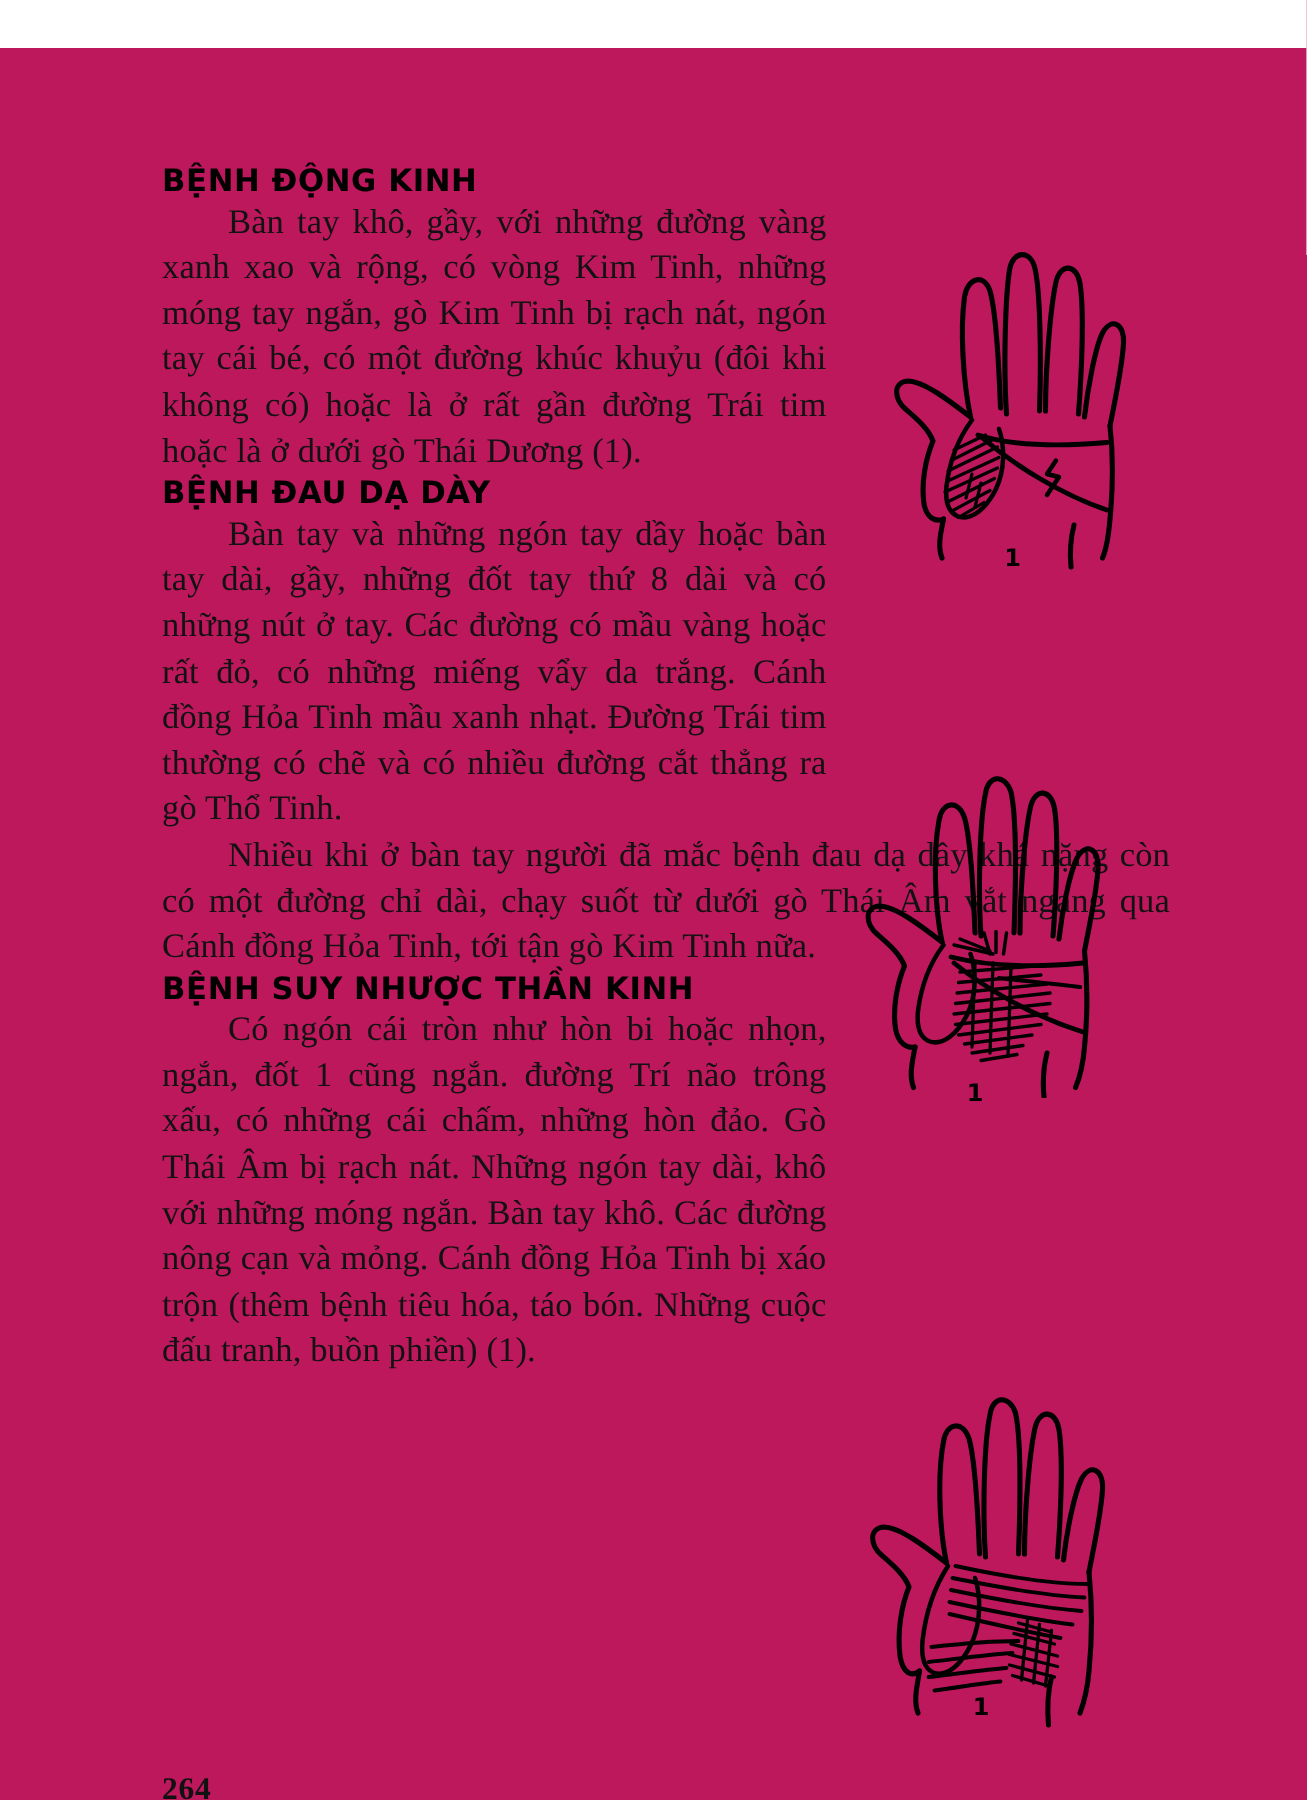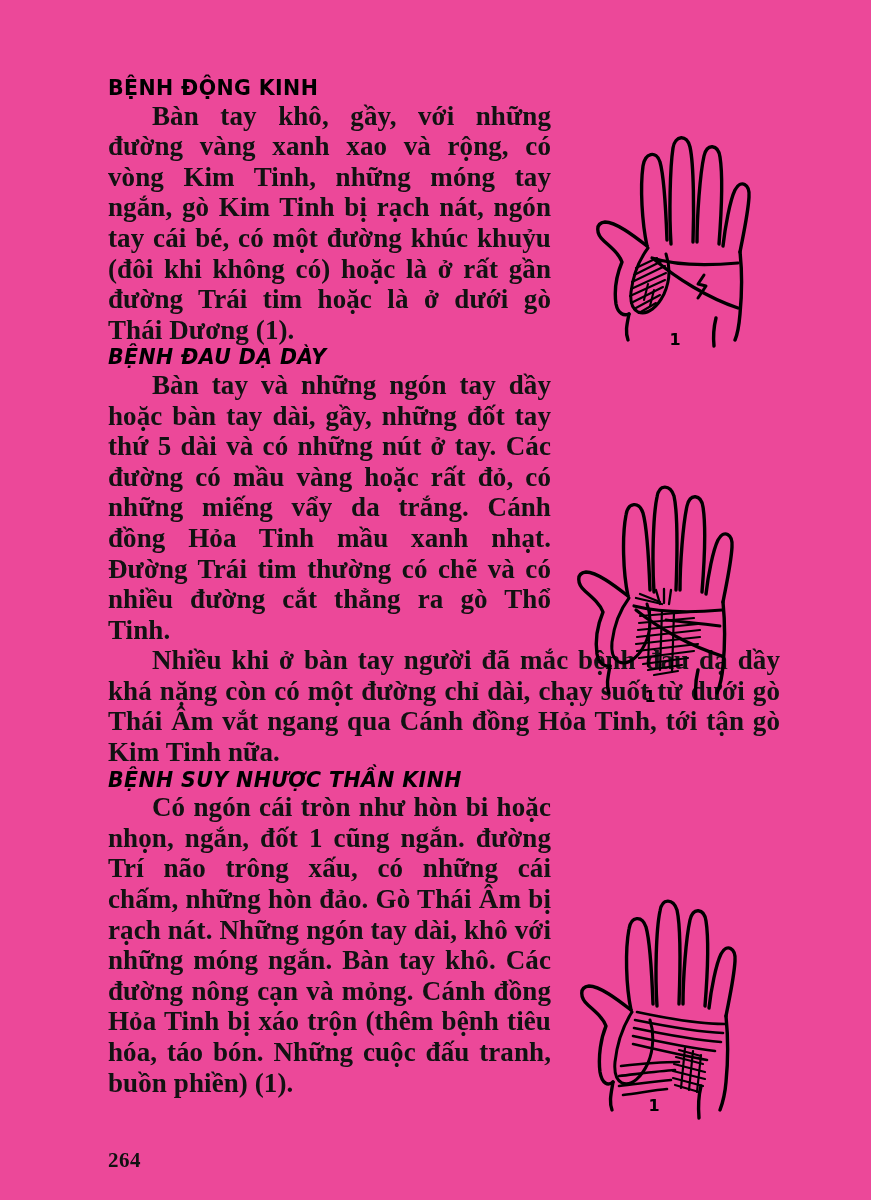--- a/index.html
+++ b/index.html
@@ -11,51 +11,51 @@
     width: 871px;
     height: 1200px;
     position: relative;
     overflow: hidden;
     font-family: "Liberation Serif", "DejaVu Serif", serif;
     color: #0a0a0a;
   }
   .page {
     position: absolute;
     inset: 0;
-    background: #ec4899;
+    background: #be185d;
+    margin-top: 32px;
   }
 
   
   .content {
     position: absolute;
     left: 108px;
     top: 76px;
     width: 672px;
   }
 
   h2.section-heading {
     font-family: "DejaVu Sans", "Liberation Sans", sans-serif;
     font-size: 20.5px;
     font-weight: 700;
     letter-spacing: 0.4px;
     margin: 0;
     color: #000;
     line-height: 1.2;
   }
-  .heading-gap-top { margin-top: 36px; font-style: italic; }
+  .heading-gap-top { margin-top: 36px; }
 
   p.body-par {
-    font-size: 27px;
+    font-size: 23px;
     line-height: 30.6px;
     margin: 0;
     text-align: justify;
     text-justify: inter-word;
     color: #121212;
     letter-spacing: 0.1px;
-    font-weight: bold;
   }
   p.narrow { width: 443px; }
   p.wide   { width: 672px; }
   p.indent { text-indent: 44px; }
   .par-space { margin-top: 7px; }
 
   
   .hand-fig {
     position: absolute;
     width: 200px;
@@ -95,21 +95,21 @@
 <body>
 
 <div class="page">
 
   <div class="content">
 
     <h2 class="section-heading">BỆNH ĐỘNG KINH</h2>
     <p class="body-par narrow indent par-space">Bàn tay khô, gầy, với những đường vàng xanh xao và rộng, có vòng Kim Tinh, những móng tay ngắn, gò Kim Tinh bị rạch nát, ngón tay cái bé, có một đường khúc khuỷu (đôi khi không có) hoặc là ở rất gần đường Trái tim hoặc là ở dưới gò Thái Dương (1).</p>
 
     <h2 class="section-heading heading-gap-top">BỆNH ĐAU DẠ DÀY</h2>
-    <p class="body-par narrow indent par-space">Bàn tay và những ngón tay dầy hoặc bàn tay dài, gầy, những đốt tay thứ 5 dài và có những nút ở tay. Các đường có mầu vàng hoặc rất đỏ, có những miếng vẩy da trắng. Cánh đồng Hỏa Tinh mầu xanh nhạt. Đường Trái tim thường có chẽ và có nhiều đường cắt thẳng ra gò Thổ Tinh.</p>
+    <p class="body-par narrow indent par-space">Bàn tay và những ngón tay dầy hoặc bàn tay dài, gầy, những đốt tay thứ 8 dài và có những nút ở tay. Các đường có mầu vàng hoặc rất đỏ, có những miếng vẩy da trắng. Cánh đồng Hỏa Tinh mầu xanh nhạt. Đường Trái tim thường có chẽ và có nhiều đường cắt thẳng ra gò Thổ Tinh.</p>
     <p class="body-par wide indent par-space">Nhiều khi ở bàn tay người đã mắc bệnh đau dạ dầy khá nặng còn có một đường chỉ dài, chạy suốt từ dưới gò Thái Âm vắt ngang qua Cánh đồng Hỏa Tinh, tới tận gò Kim Tinh nữa.</p>
 
     <h2 class="section-heading heading-gap-top">BỆNH SUY NHƯỢC THẦN KINH</h2>
     <p class="body-par narrow indent par-space">Có ngón cái tròn như hòn bi hoặc nhọn, ngắn, đốt 1 cũng ngắn. đường Trí não trông xấu, có những cái chấm, những hòn đảo. Gò Thái Âm bị rạch nát. Những ngón tay dài, khô với những móng ngắn. Bàn tay khô. Các đường nông cạn và mỏng. Cánh đồng Hỏa Tinh bị xáo trộn (thêm bệnh tiêu hóa, táo bón. Những cuộc đấu tranh, buồn phiền) (1).</p>
   </div>
 
   <div class="hand-fig" id="fig-1">
     <svg viewBox="0 0 200 230" xmlns="http://www.w3.org/2000/svg" fill="none" stroke="#000" stroke-width="3.4" stroke-linecap="round" stroke-linejoin="round">
 
       <path d="M55 128 C50 104 48 70 51 48 C53 35 64 32 68 44 C72 58 74 95 75 122"></path>

